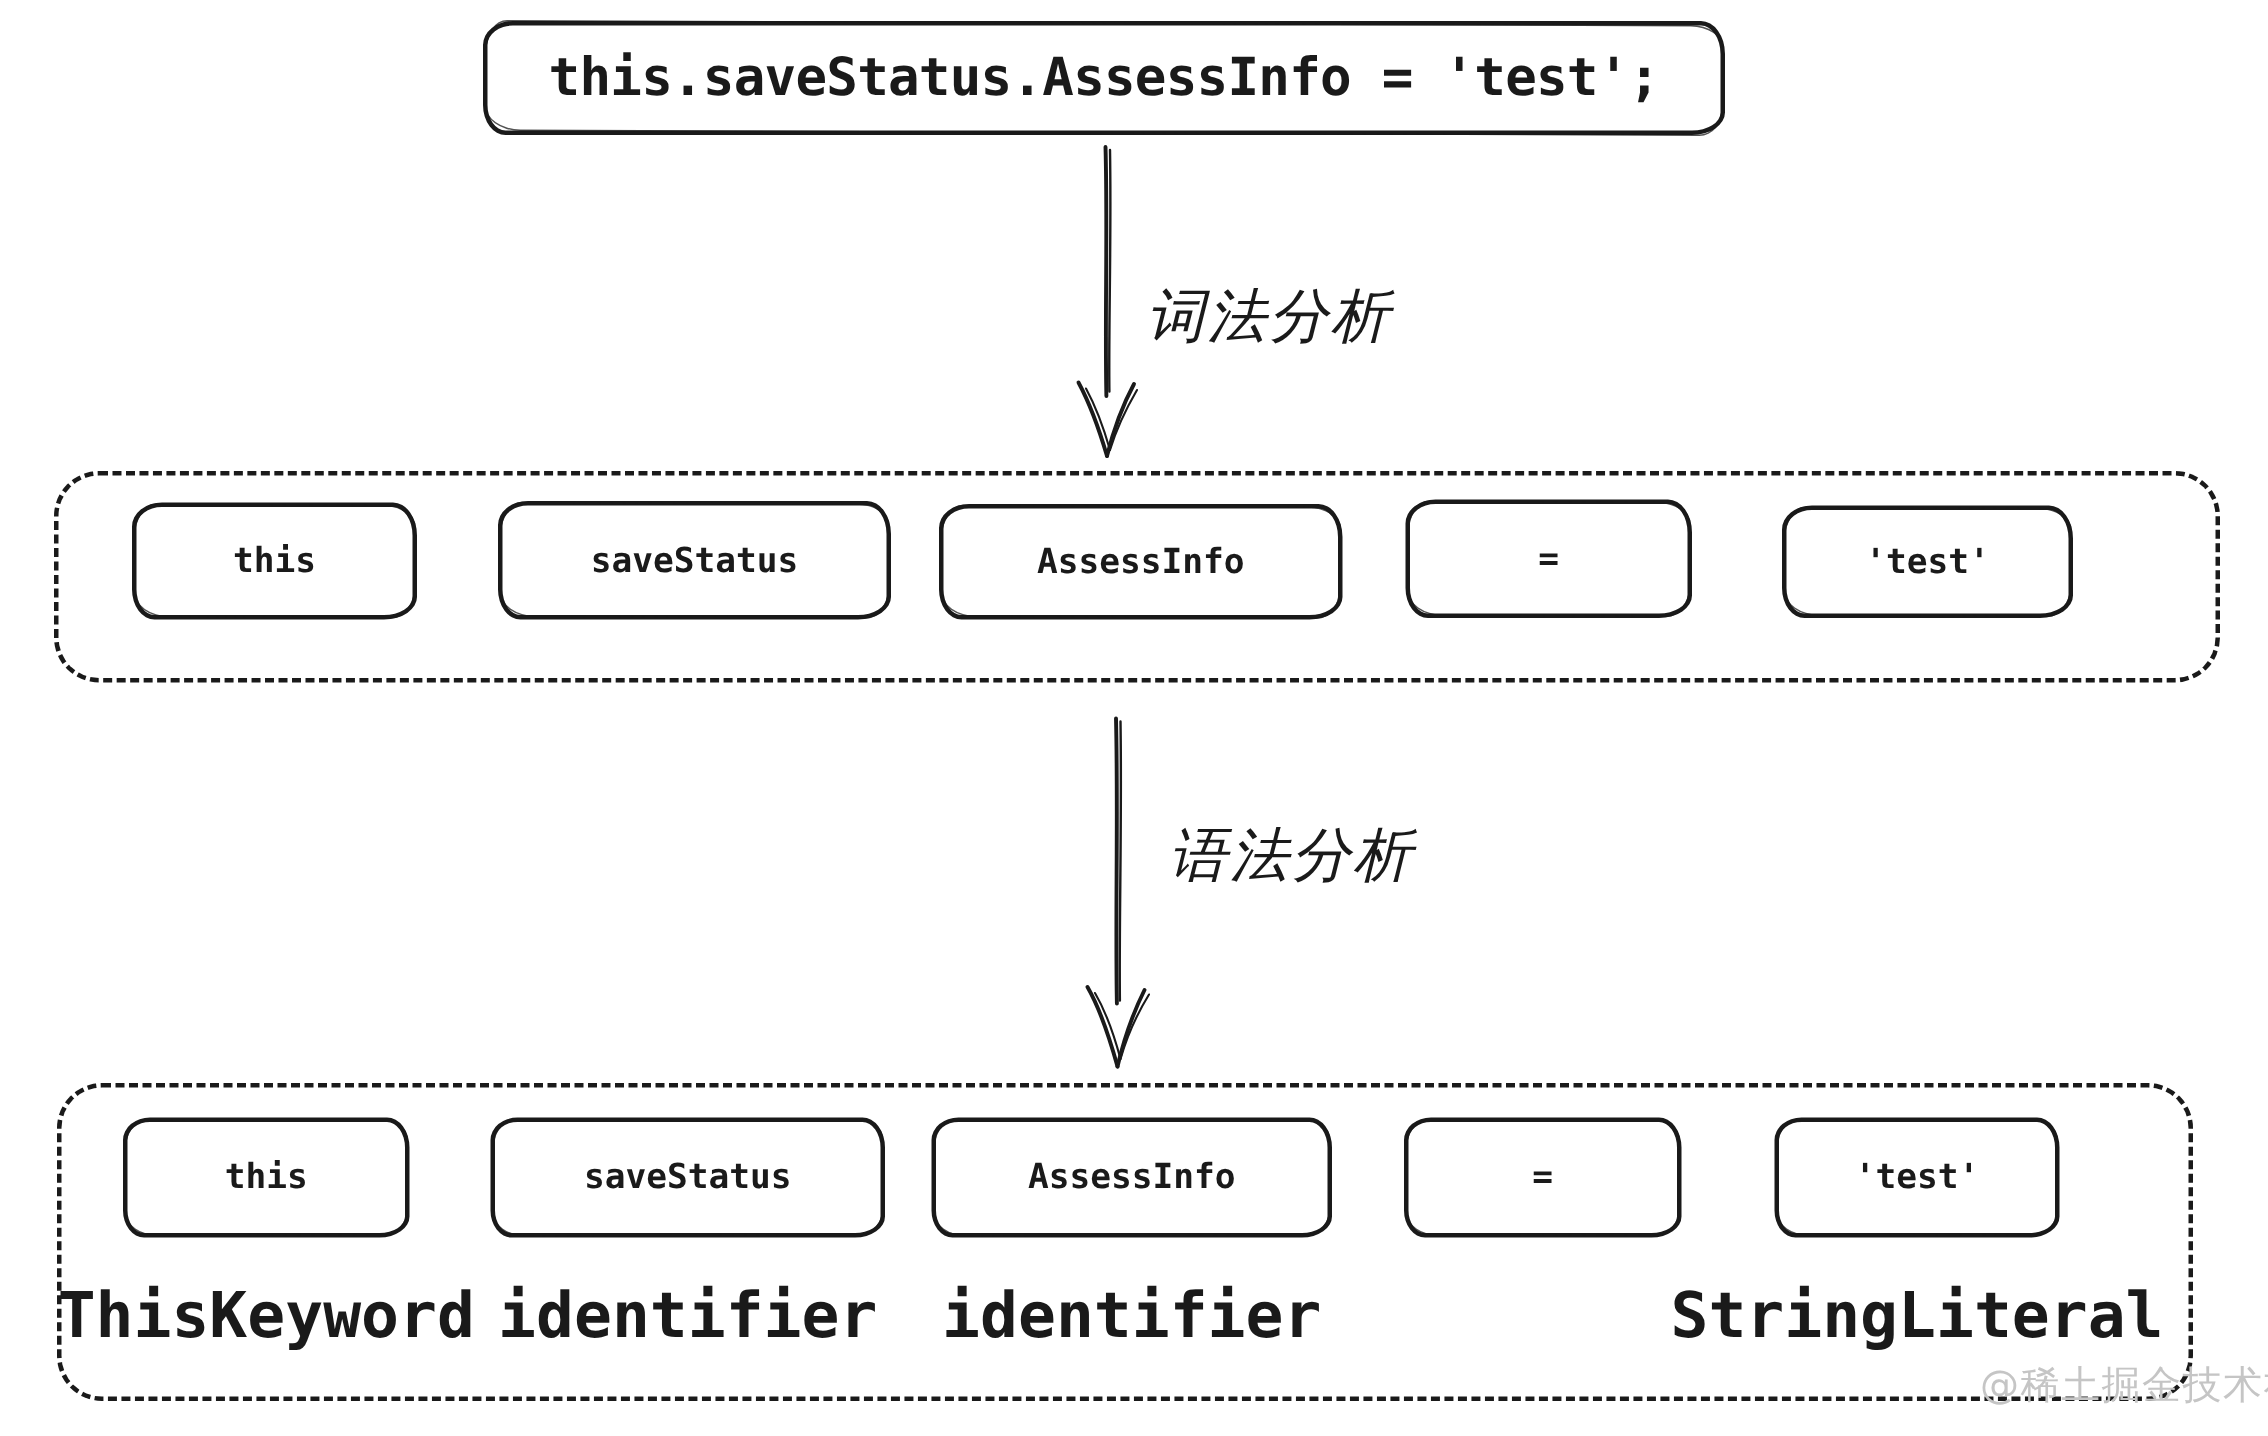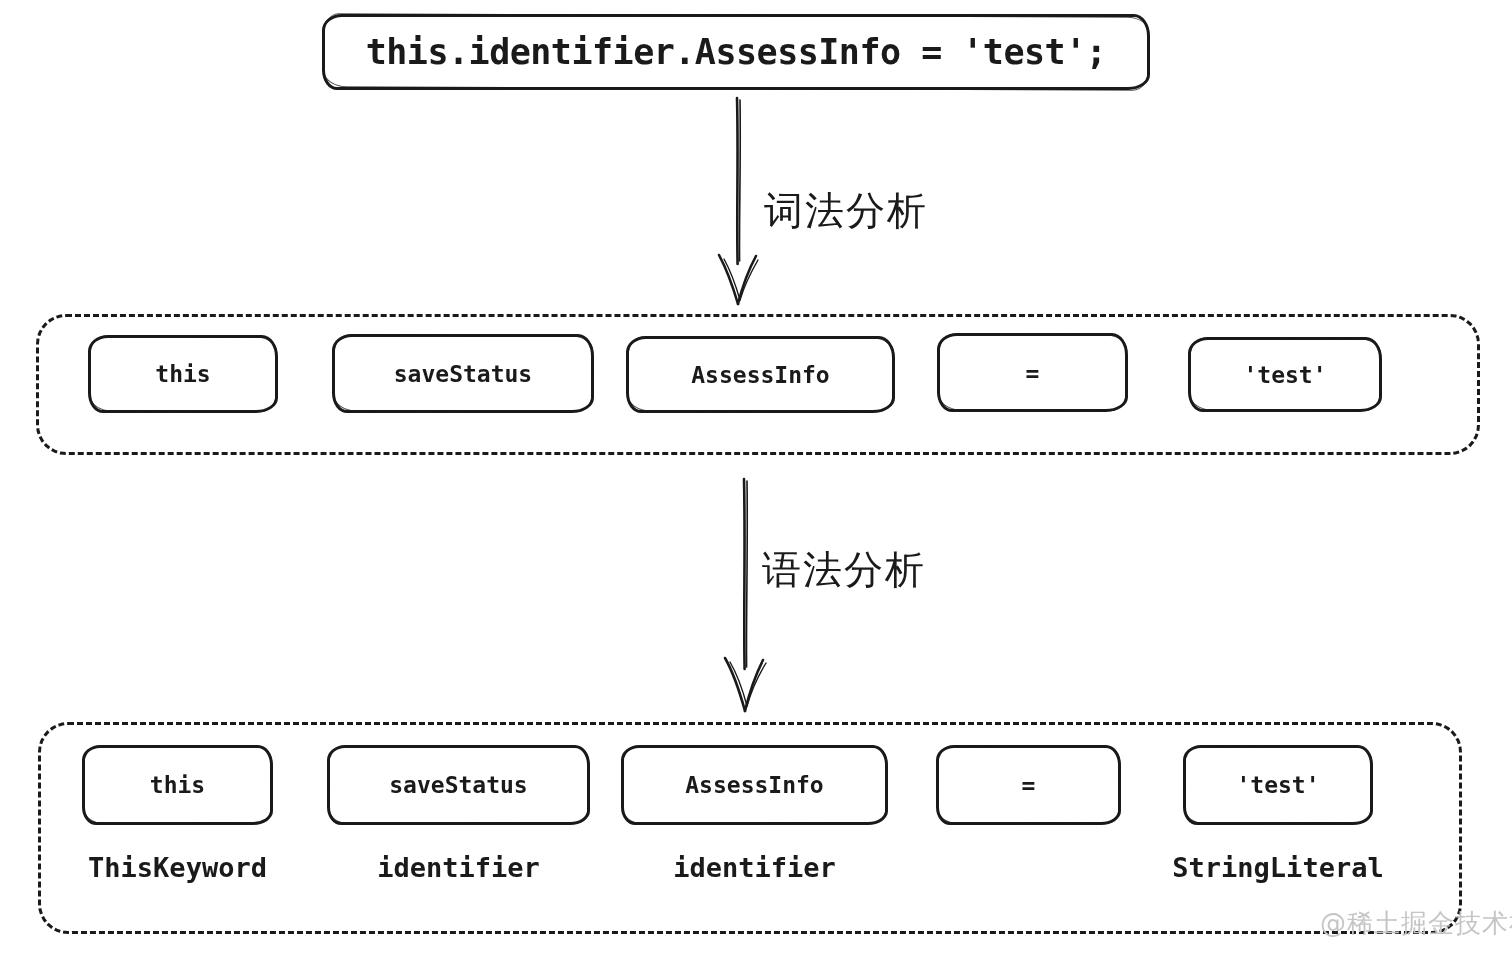--- a/index.html
+++ b/index.html
@@ -36,56 +36,56 @@
   }
 
   .code-text{
     font-weight:700;font-size:35px;letter-spacing:-0.5px;white-space:nowrap;
   }
   .token-text{font-weight:700;font-size:23px;white-space:nowrap;}
 
   .cn-label{
     position:absolute;
     font-family:"DejaVu Sans", sans-serif;
-    font-size:39px;font-weight:500;letter-spacing:2px;white-space:nowrap;
+    font-size:39px;font-weight:500;letter-spacing:2px;white-space:nowrap;font-style:italic;
   }
 
   .ast-col{position:absolute;}
   .ast-box{
     position:relative;height:80px;width:100%;
     border:3px solid #1a1a1a;background:#fff;box-sizing:border-box;
     border-radius:18px 15px 20px 14px / 15px 20px 14px 18px;
     display:flex;align-items:center;justify-content:center;
   }
   .ast-box::after{
     content:"";position:absolute;inset:-2px;
     border:1.5px solid rgba(26,26,26,.75);
     border-radius:14px 20px 15px 22px / 20px 14px 18px 16px;
     transform:rotate(-.25deg);
     pointer-events:none;
   }
   .kind-label{
     position:absolute;top:107px;left:50%;transform:translateX(-50%);
-    font-weight:700;font-size:27px;white-space:nowrap;
+    font-weight:700;font-size:42px;white-space:nowrap;
   }
 
   svg.arrow{position:absolute;overflow:visible;}
   svg.arrow path{stroke:#1a1a1a;fill:none;stroke-linecap:round;}
 
   .watermark{
     position:absolute;left:1320px;top:906px;
     font-family:"DejaVu Sans", sans-serif;
     font-size:26px;color:#c5c5c5;letter-spacing:1px;white-space:nowrap;
   }
 </style>
 </head>
 <body>
 
 <div class="sketch-box" style="left:322px;top:14px;width:828px;height:76px;">
-  <span class="code-text">this.identifier.AssessInfo = 'test';</span>
+  <span class="code-text">this.saveStatus.AssessInfo = 'test';</span>
 </div>
 
 <svg class="arrow" style="left:710px;top:96px;" width="60" height="212" viewBox="0 0 60 212">
   <path d="M27 2 C 28.5 55, 26.5 118, 27.6 168" stroke-width="2.6"></path>
   <path d="M30 4 C 31 62, 29 124, 29.6 165" stroke-width="1.6"></path>
   <path d="M28 208 C 23 191, 16 172, 9 159" stroke-width="2.6"></path>
   <path d="M28 208 C 32 192, 39 173, 46 160" stroke-width="2.6"></path>
   <path d="M30 204 C 26 190, 20 174, 14 163" stroke-width="1.4"></path>
   <path d="M30 204 C 34 191, 41 176, 48 164" stroke-width="1.4"></path>
 </svg>
@@ -110,21 +110,21 @@
 </div>
 
 <svg class="arrow" style="left:717px;top:477px;" width="60" height="238" viewBox="0 0 60 238">
   <path d="M27 2 C 28.5 65, 26.5 135, 27.6 192" stroke-width="2.6"></path>
   <path d="M30 4 C 31 70, 29 140, 29.6 190" stroke-width="1.6"></path>
   <path d="M28 234 C 23 216, 16 195, 8 181" stroke-width="2.6"></path>
   <path d="M28 234 C 32 217, 39 197, 46 183" stroke-width="2.6"></path>
   <path d="M30 229 C 26 214, 20 197, 13 185" stroke-width="1.4"></path>
   <path d="M30 229 C 34 215, 41 199, 49 186" stroke-width="1.4"></path>
 </svg>
-<div class="cn-label" style="left:762px;top:543px;">语法分析</div>
+<div class="cn-label" style="left:779px;top:543px;">语法分析</div>
 
 <div class="dash-panel" style="left:38px;top:722px;width:1424px;height:212px;"></div>
 
 <div class="ast-col" style="left:82px;top:745px;width:191px;">
   <div class="ast-box">
     <span class="token-text">this</span>
   </div>
   <div class="kind-label">ThisKeyword</div>
 </div>
 

